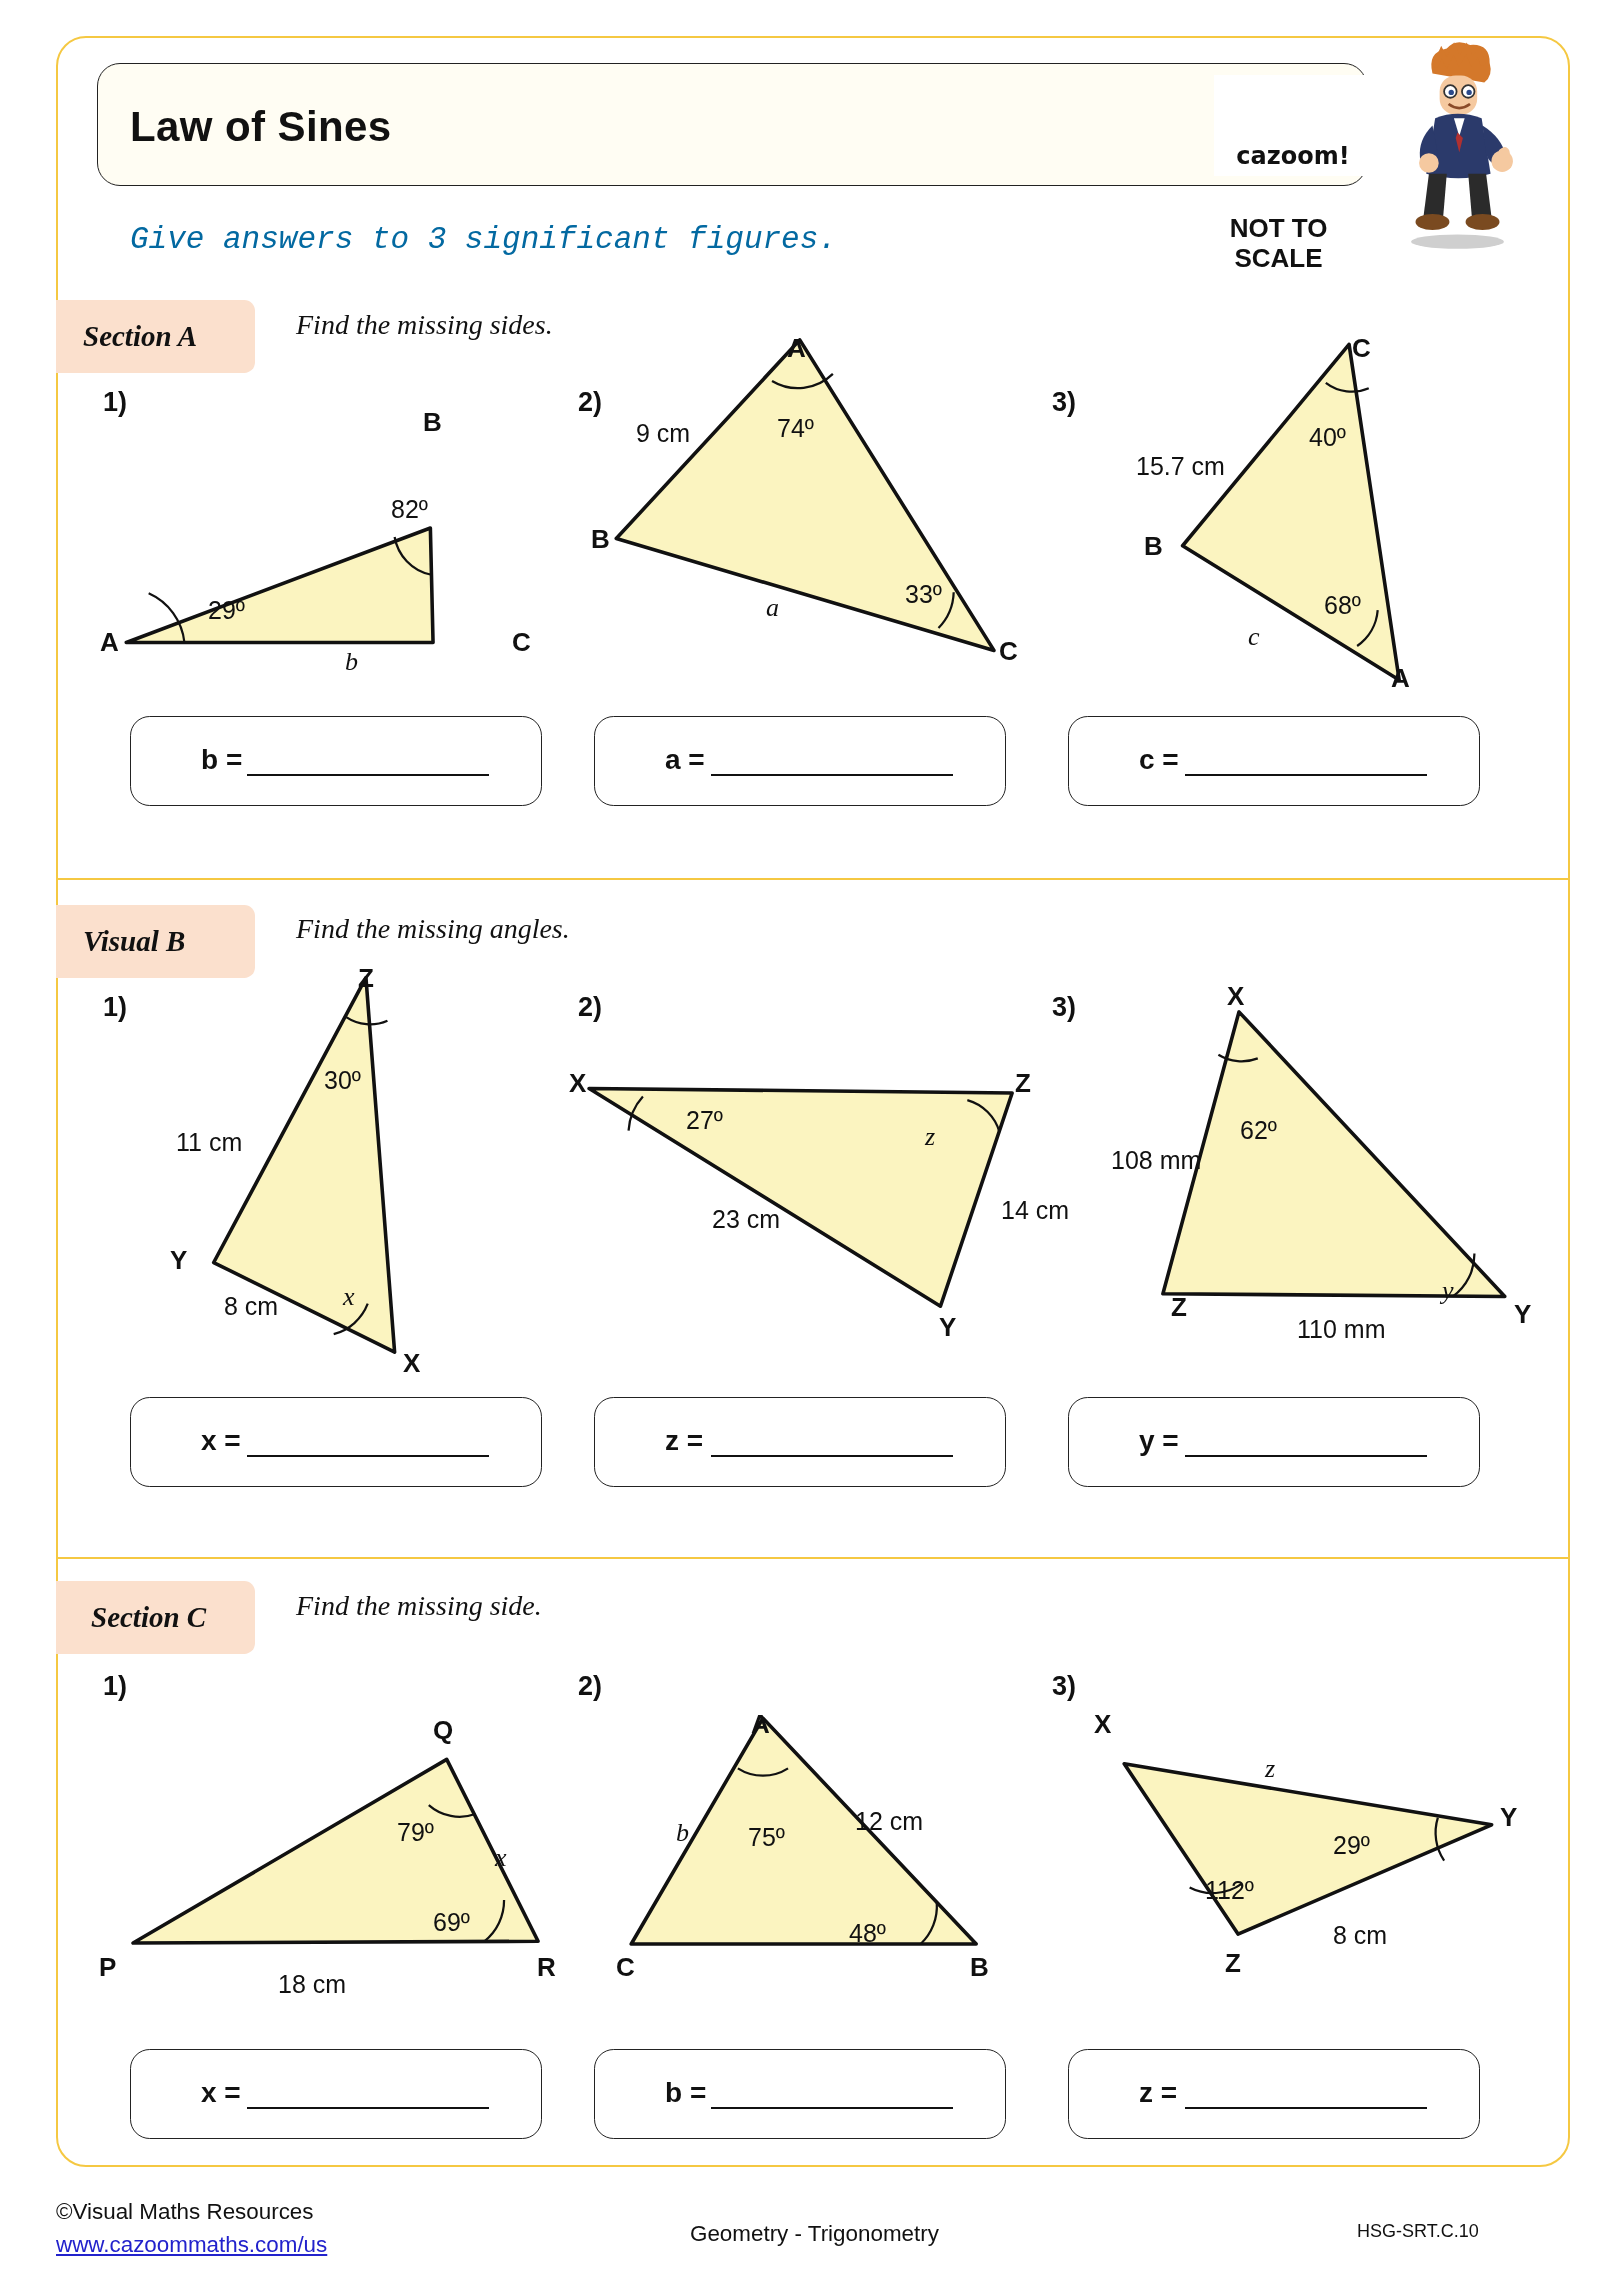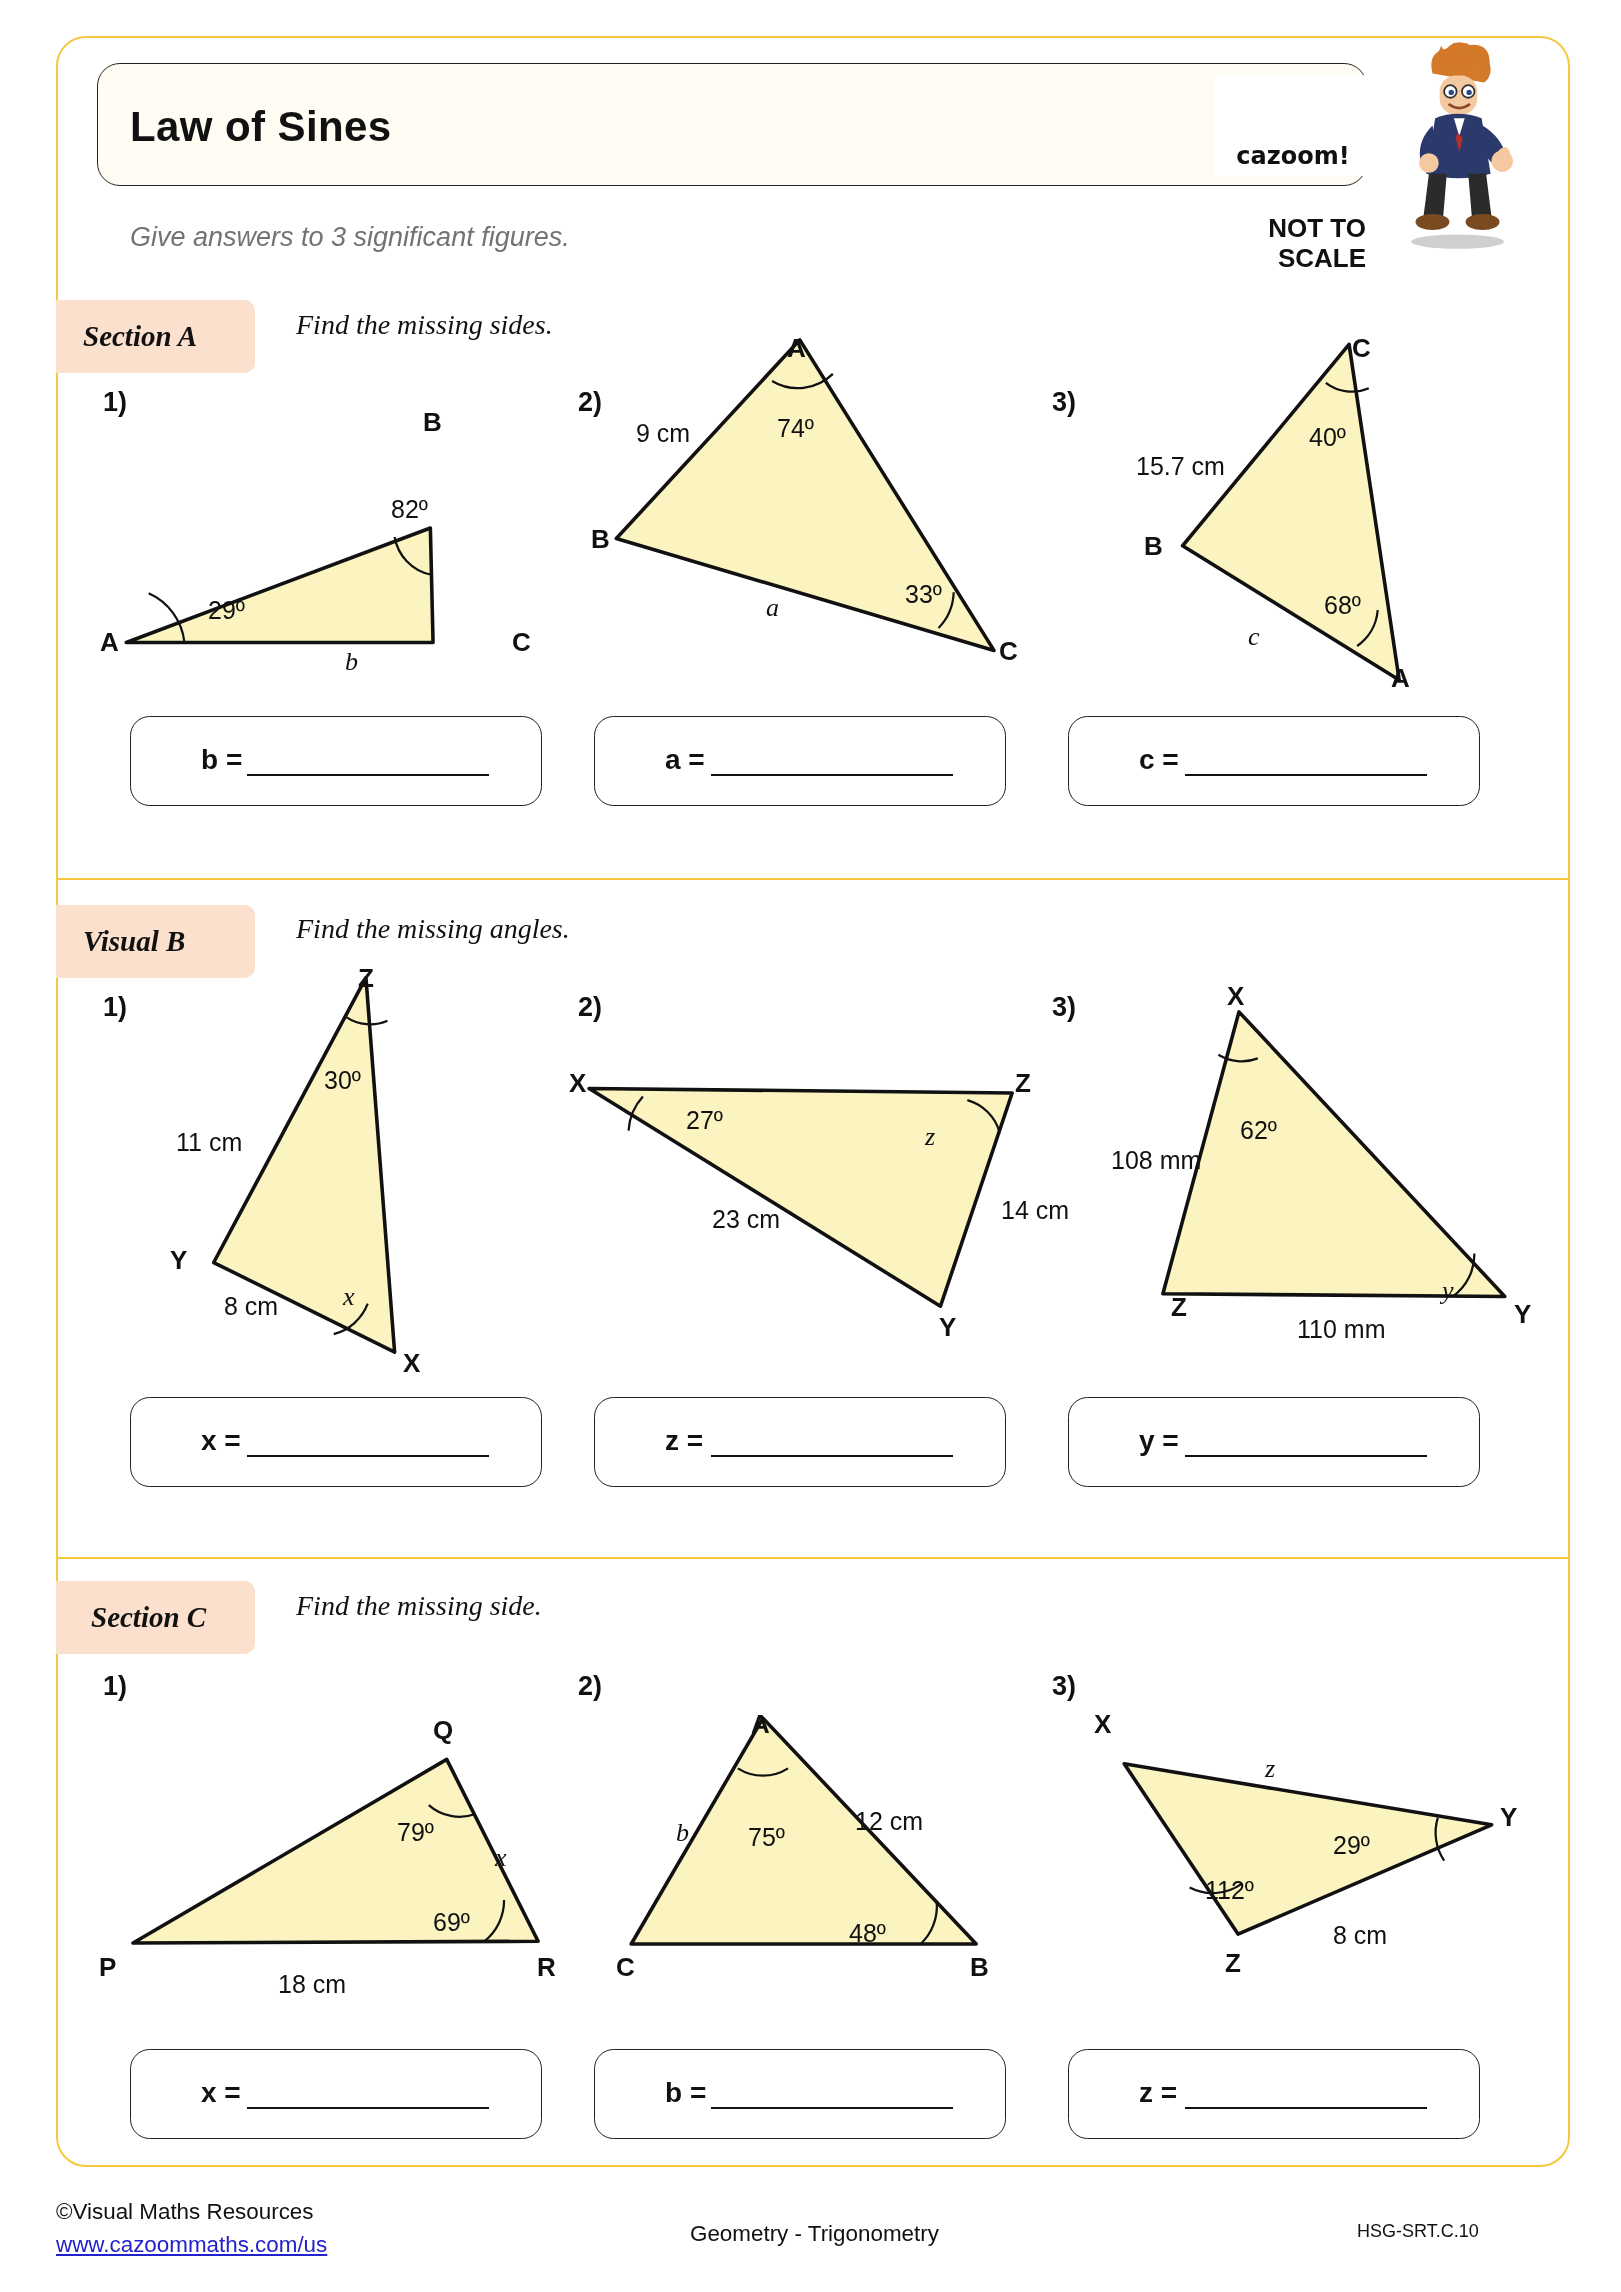--- a/index.html
+++ b/index.html
@@ -74,31 +74,31 @@
     position: absolute;
     left: 1386px;
     top: 43px;
     width: 143px;
     height: 206px;
   }
   .subtitle {
     position: absolute;
     left: 130px;
     top: 222px;
-    font-size: 27px;
+    font-size: 31px;
     font-style: italic;
-    font-family: Liberation Sans, sans-serif;
-    color: #737373;
+    font-family: Liberation Mono, monospace;
+    color: #0369a1;
   }
   .not-to-scale {
     position: absolute;
     left: 1191px;
     top: 213px;
     width: 175px;
-    text-align: right;
+    text-align: center;
     font-size: 26px;
     font-weight: bold;
     line-height: 1.16;
     color: #111;
   }
   .section-tag {
     position: absolute;
     height: 73px;
     width: 199px;
     background: #fbe0cd;

